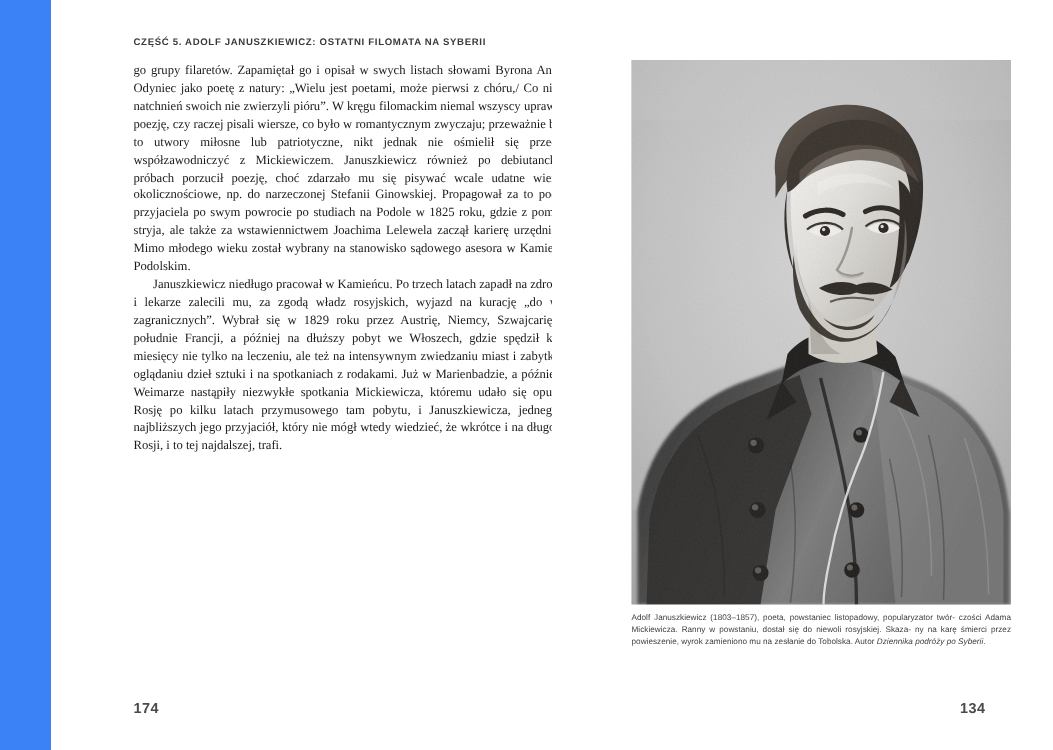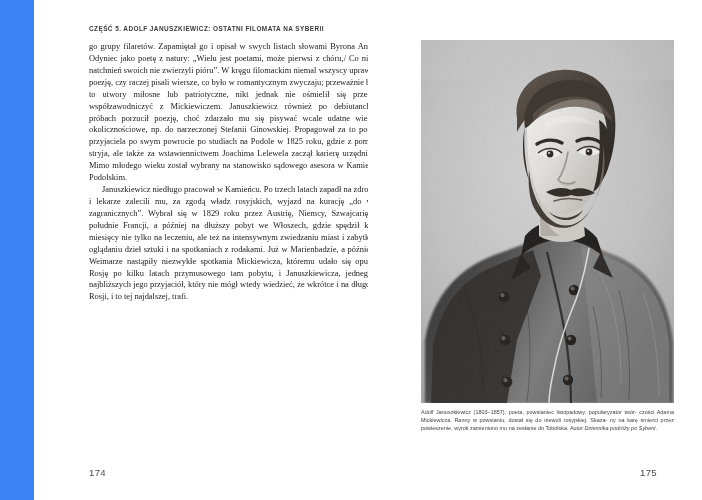--- a/index.html
+++ b/index.html
@@ -66,21 +66,21 @@
   .body-column p + p {
     text-indent: 13px;
     font-family: Liberation Serif, serif;
   }
 
   .folio {
     position: absolute;
     bottom: 22px;
     font-family: "Liberation Sans", "DejaVu Sans", sans-serif;
     font-size: 9.6px;
-    font-weight: 400;
+    font-weight: 700;
     color: #4a4a4a;
     letter-spacing: 0.3px;
   }
   .folio-left  { left: 55px; }
   .folio-right { right: 45px; }
 
   
   .plate-wrap {
     position: absolute;
     left: 53px;   
@@ -299,16 +299,16 @@
       </svg>
     </div>
 
     <div class="plate-caption">
       <span>Adolf Januszkiewicz (1803–1857), poeta, powstaniec listopadowy, popularyzator twór-</span>
       <span>czości Adama Mickiewicza. Ranny w powstaniu, dostał się do niewoli rosyjskiej. Skaza-</span>
       <span>ny na karę śmierci przez powieszenie, wyrok zamieniono mu na zesłanie do Tobolska.</span>
       <span>Autor </span><i>Dziennika podróży po Syberii</i><span>.</span>
     </div>
 
-    <div class="folio folio-right">175</div>
+    <div class="folio folio-right">134</div>
   </div>
 
 </div>
 
 </body></html>

